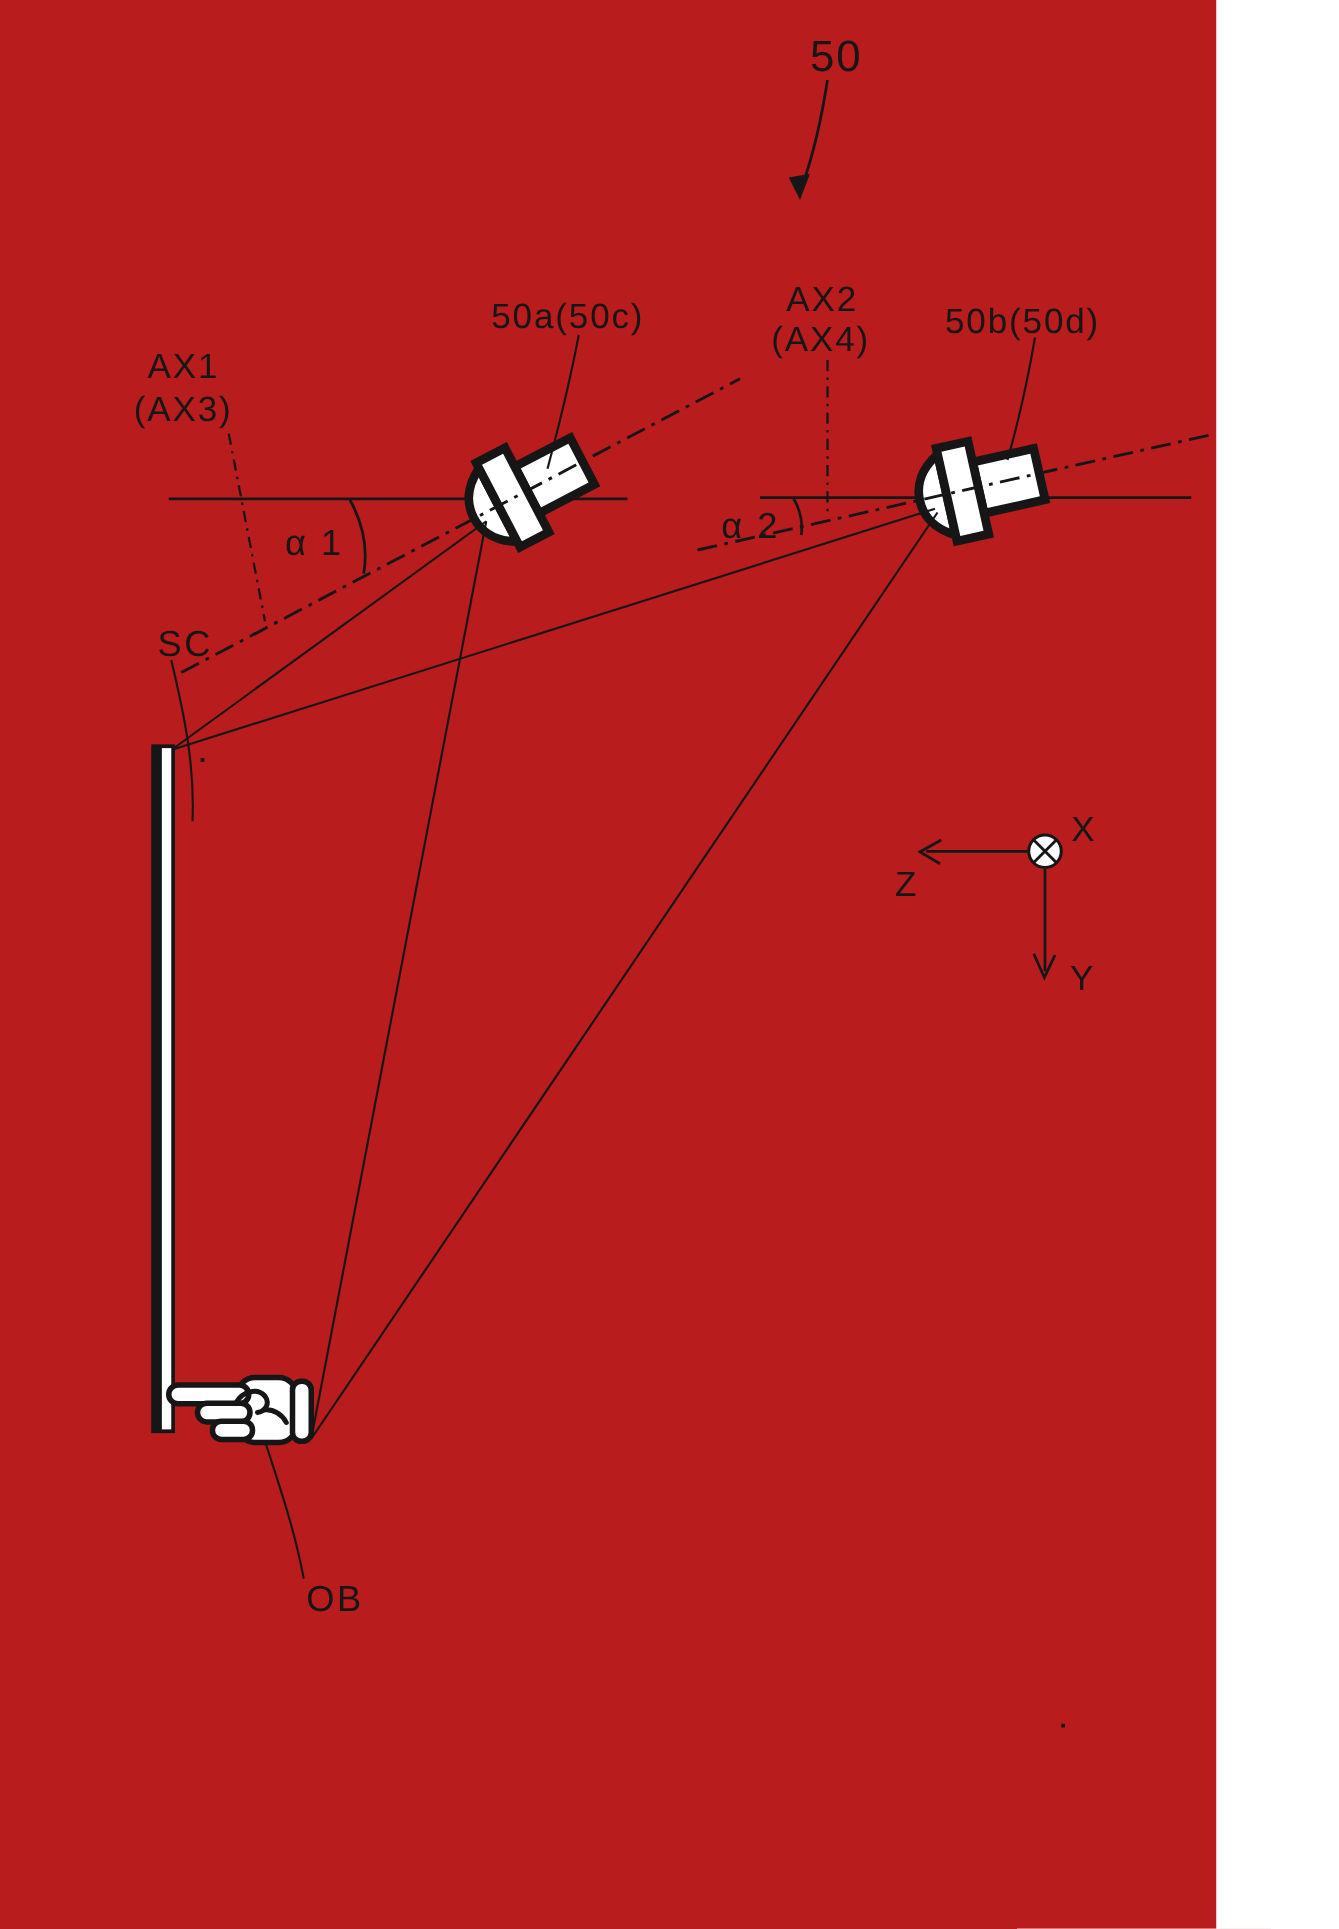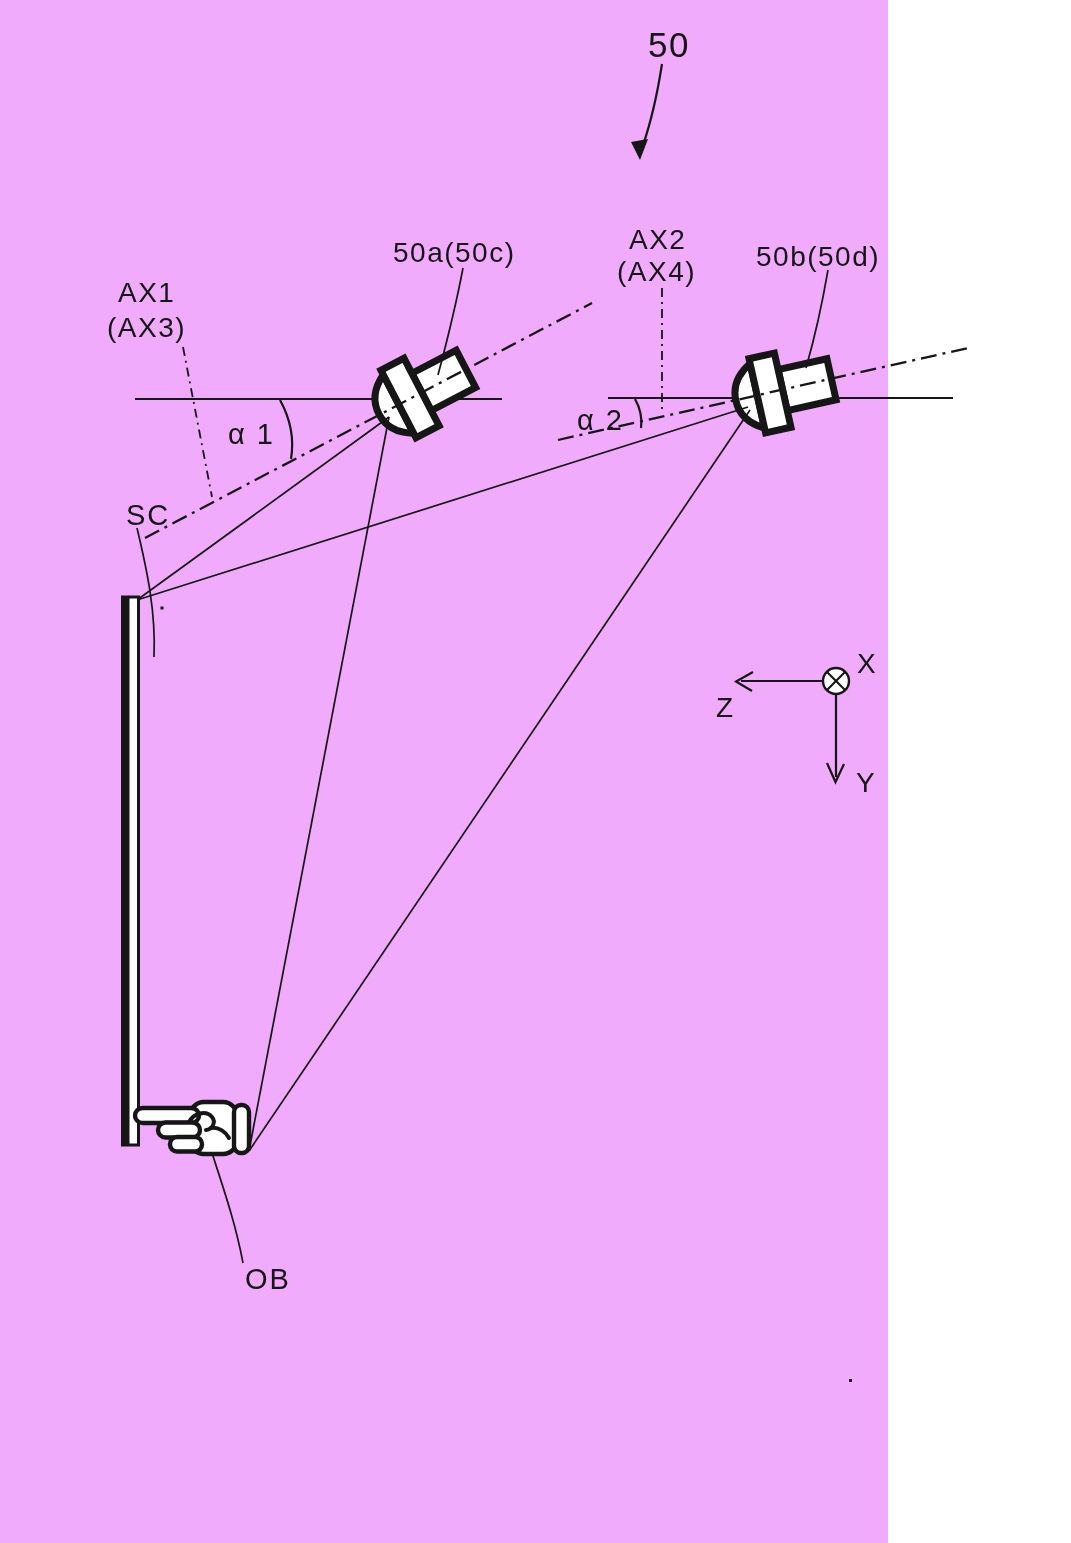--- a/index.html
+++ b/index.html
@@ -1,16 +1,16 @@
 <!DOCTYPE html>
 <html><head>
 <meta charset="utf-8">
 <style>
   html, body { margin: 0; padding: 0; background: #ffffff; }
-  .stage { position: relative; width: 888px; height: 1543px; background: #f0abfc; }
+  .stage { position: relative; width: 973px; height: 1543px; background: #b91c1c; }
   svg { display: block; }
   .lbl {
     font-family: "Liberation Sans", "DejaVu Sans", sans-serif;
     font-size: 28px;
     fill: #161616;
     letter-spacing: 1.5px;
   }
   .lbl-big { font-size: 35px; }
   .lbl-greek { font-size: 29px; letter-spacing: 2px; }
   .ink-line   { stroke: #161616; stroke-width: 2.2; fill: none; }

